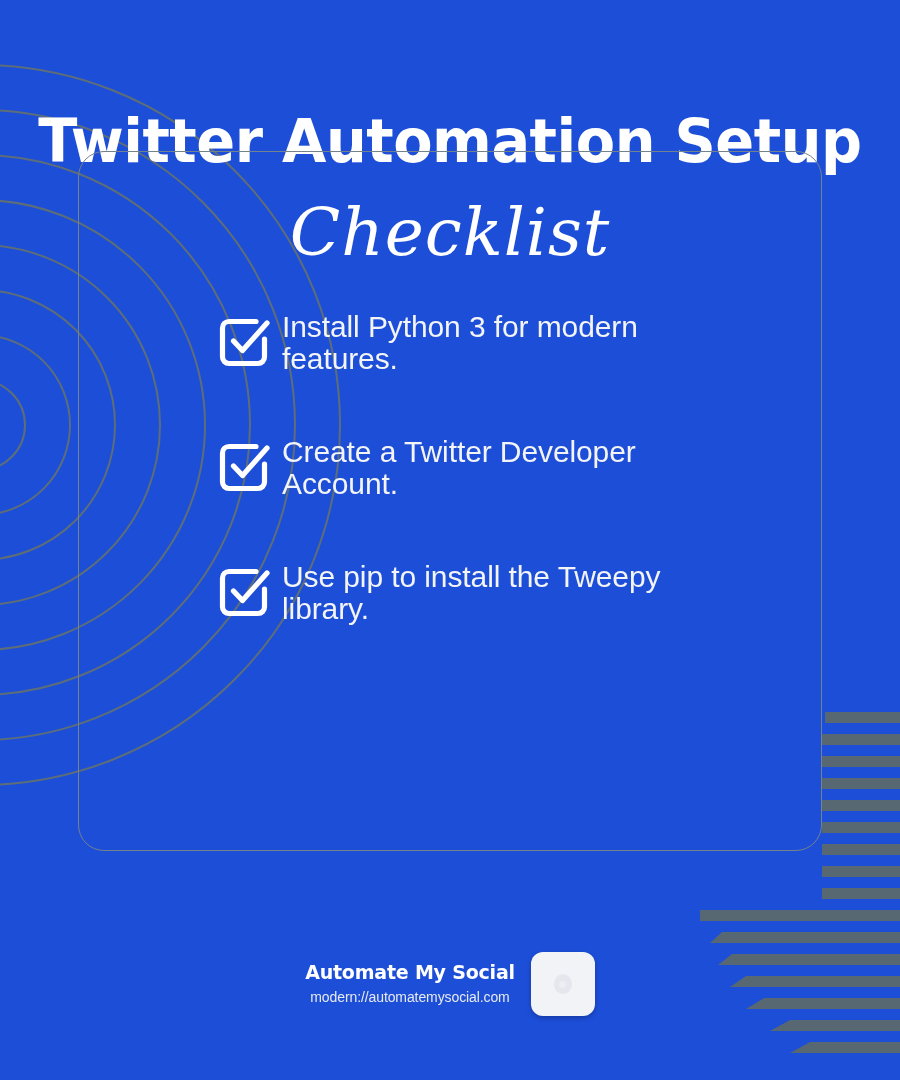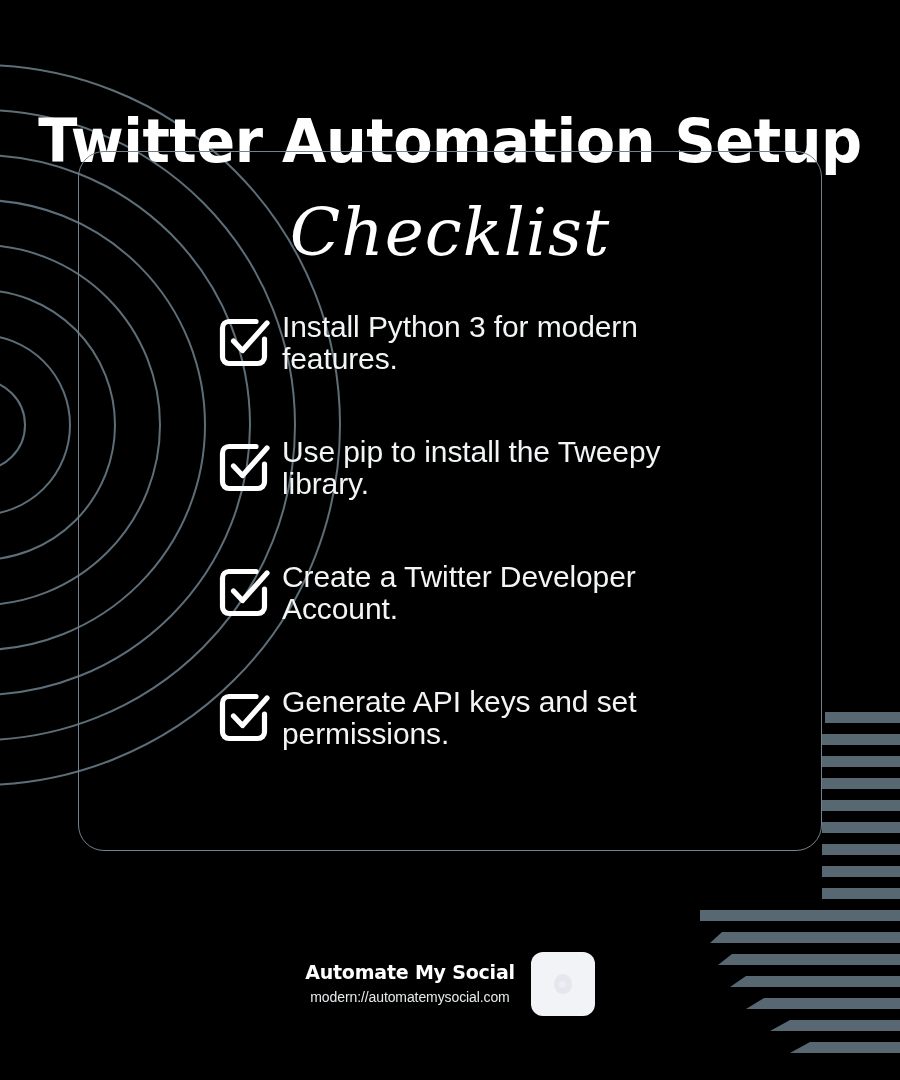--- a/index.html
+++ b/index.html
@@ -6,21 +6,21 @@
   html, body {
     margin: 0;
     padding: 0;
     background: #0f1d26;
   }
   #poster {
     position: relative;
     width: 900px;
     height: 1080px;
     overflow: hidden;
-    background: #000000;
+    background: #1d4ed8;
     font-family: "Liberation Sans", sans-serif;
     -webkit-font-smoothing: antialiased;
   }
 
   
   .bg-layer {
     position: absolute;
     inset: 0;
     pointer-events: none;
   }
@@ -222,42 +222,33 @@
         <span class="check-text">Install Python 3 for modern features.</span>
       </li>
 
       <li class="check-item">
         <span class="check-icon">
           <svg viewBox="0 0 57 57" width="57" height="57" fill="none" stroke="#ffffff" stroke-width="5.2" stroke-linecap="round" stroke-linejoin="round">
             <path d="M40 7.5 H13 A6.5 6.5 0 0 0 6.5 14 V43 A6.5 6.5 0 0 0 13 49.5 H42 A6.5 6.5 0 0 0 48.5 43 V25"></path>
             <path d="M17.5 27 L26.5 36.5 L51 9"></path>
           </svg>
         </span>
-        <span class="check-text">Use pip to install the Tweepy library.</span>
+        <span class="check-text">Create a Twitter Developer Account.</span>
       </li>
 
       <li class="check-item">
         <span class="check-icon">
           <svg viewBox="0 0 57 57" width="57" height="57" fill="none" stroke="#ffffff" stroke-width="5.2" stroke-linecap="round" stroke-linejoin="round">
             <path d="M40 7.5 H13 A6.5 6.5 0 0 0 6.5 14 V43 A6.5 6.5 0 0 0 13 49.5 H42 A6.5 6.5 0 0 0 48.5 43 V25"></path>
             <path d="M17.5 27 L26.5 36.5 L51 9"></path>
           </svg>
         </span>
-        <span class="check-text">Create a Twitter Developer Account.</span>
+        <span class="check-text">Use pip to install the Tweepy library.</span>
       </li>
 
-      <li class="check-item">
-        <span class="check-icon">
-          <svg viewBox="0 0 57 57" width="57" height="57" fill="none" stroke="#ffffff" stroke-width="5.2" stroke-linecap="round" stroke-linejoin="round">
-            <path d="M40 7.5 H13 A6.5 6.5 0 0 0 6.5 14 V43 A6.5 6.5 0 0 0 13 49.5 H42 A6.5 6.5 0 0 0 48.5 43 V25"></path>
-            <path d="M17.5 27 L26.5 36.5 L51 9"></path>
-          </svg>
-        </span>
-        <span class="check-text">Generate API keys and set permissions.</span>
-      </li>
 
     </ul>
   </section>
 
   <div class="footer">
     <div class="footer-text">
       <div class="brand-name">Automate My Social</div>
       <div class="brand-url">modern://automatemysocial.com</div>
     </div>
     <div class="brand-logo">

